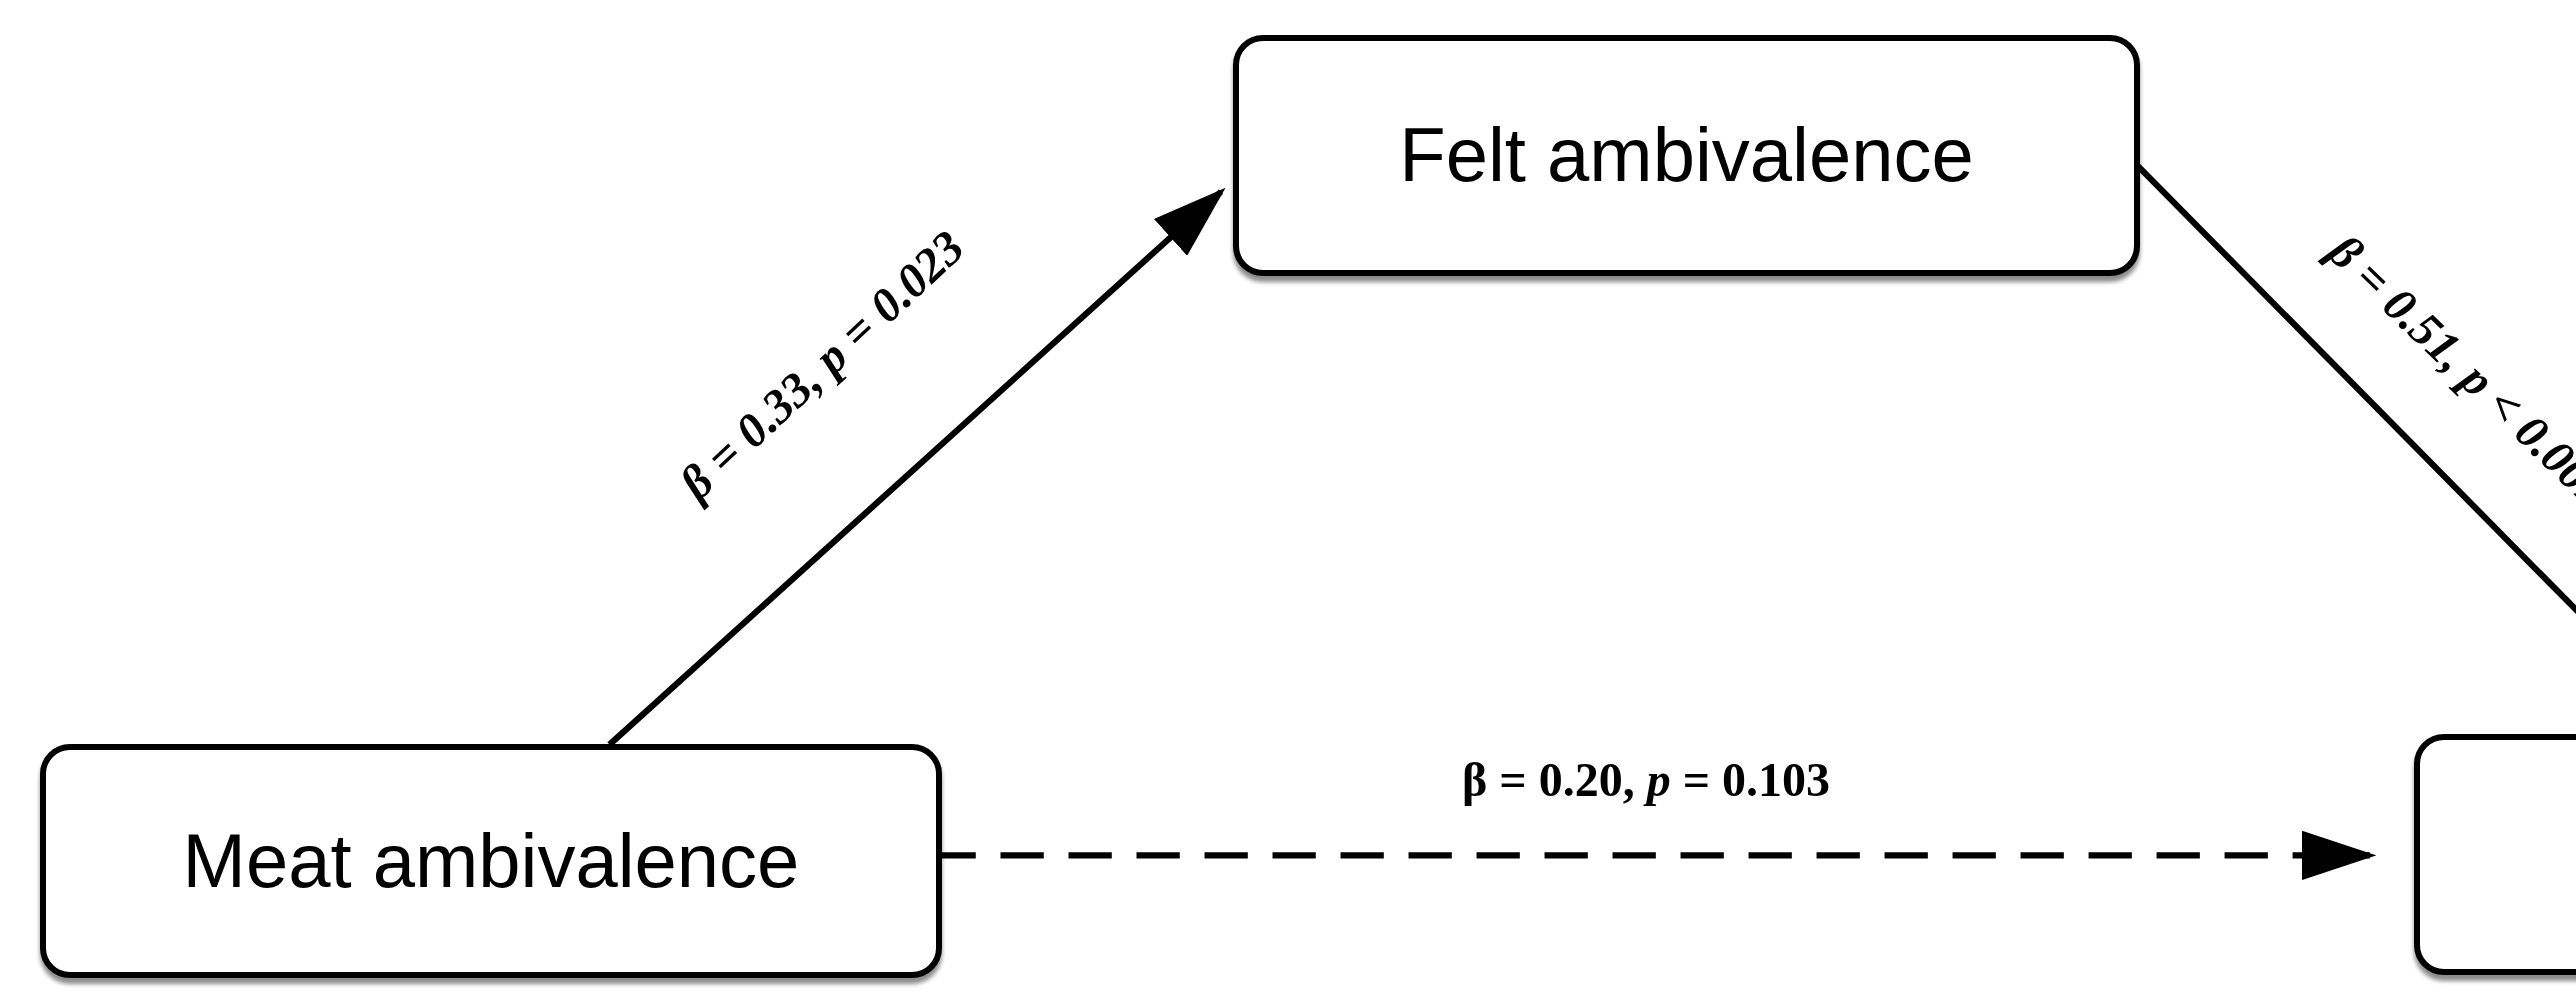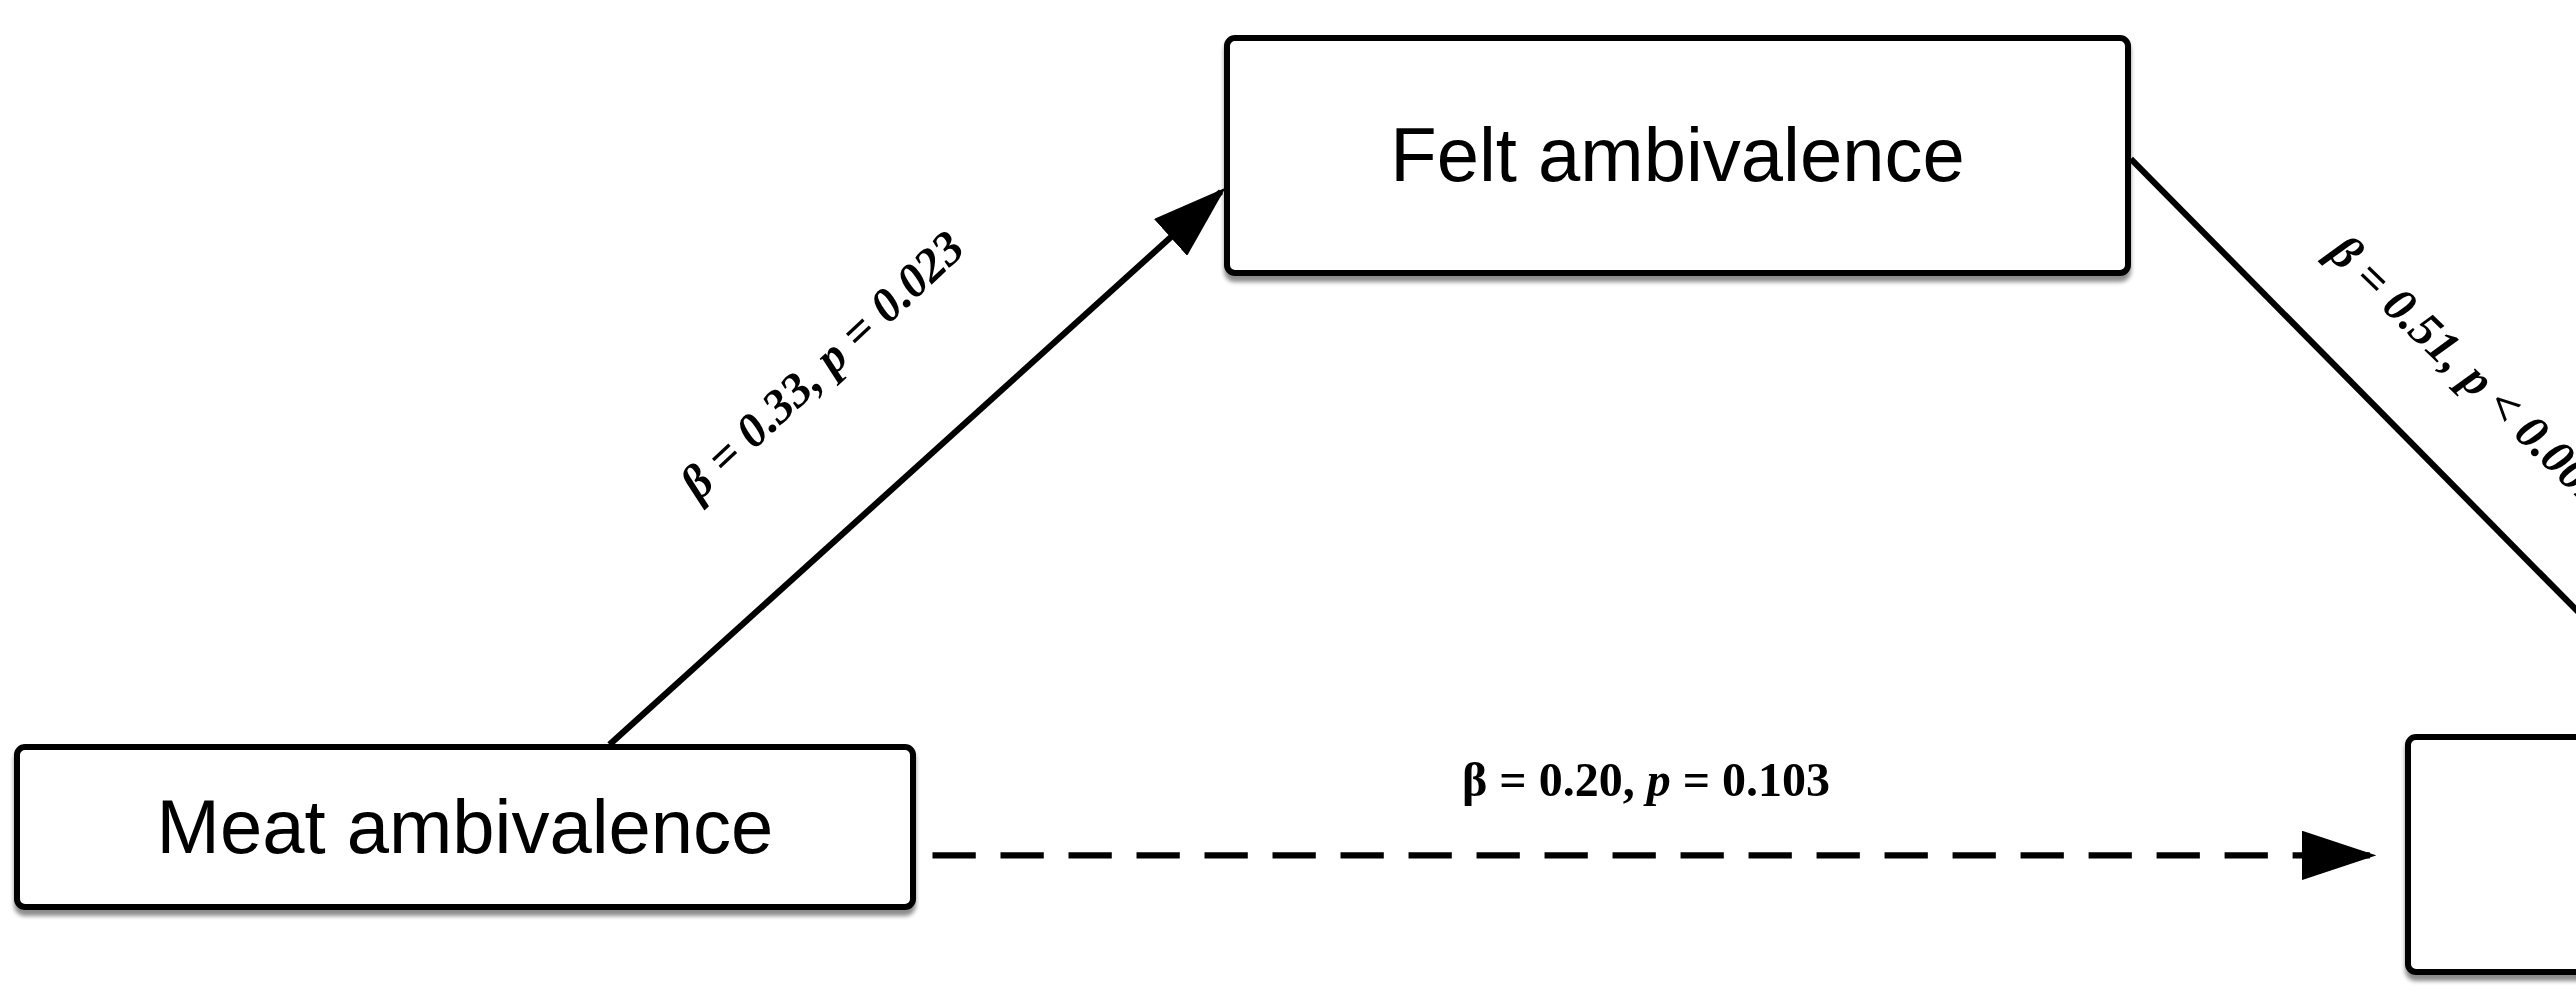--- a/index.html
+++ b/index.html
@@ -27,33 +27,34 @@
     fill: none;
   }
   .edge-line.dashed {
     stroke-dasharray: 84 48;
   }
   .node {
     position: absolute;
     box-sizing: border-box;
     background: #ffffff;
     border: 6.7px solid #000000;
-    border-radius: 11px;
+    border-radius: 30px;
     box-shadow: 0 5.2px 4.1px rgba(0,0,0,0.45);
     display: flex;
     flex-direction: column;
     align-items: center;
     justify-content: center;
     text-align: center;
     font-size: 76px;
     line-height: 1.48;
     color: #000000;
+    margin-left: 9px;
   }
   .node-line { display: block; white-space: nowrap; }
-  .node-predictor { left: 14px;   top: 744px; width: 902px; height: 166px; }
+  .node-predictor { left: 31px;   top: 744px; width: 902px; height: 234px; }
   .node-mediator  { left: 1224px; top: 35px;   width: 907px; height: 241px; }
   .node-outcome   { left: 2405px; top: 734px; width: 874px; height: 241px; }
   .edge-label {
     position: absolute;
     white-space: pre;
     font-family: "Liberation Serif", serif;
     font-weight: 700;
     font-size: 48px;
     color: #000000;
   }

